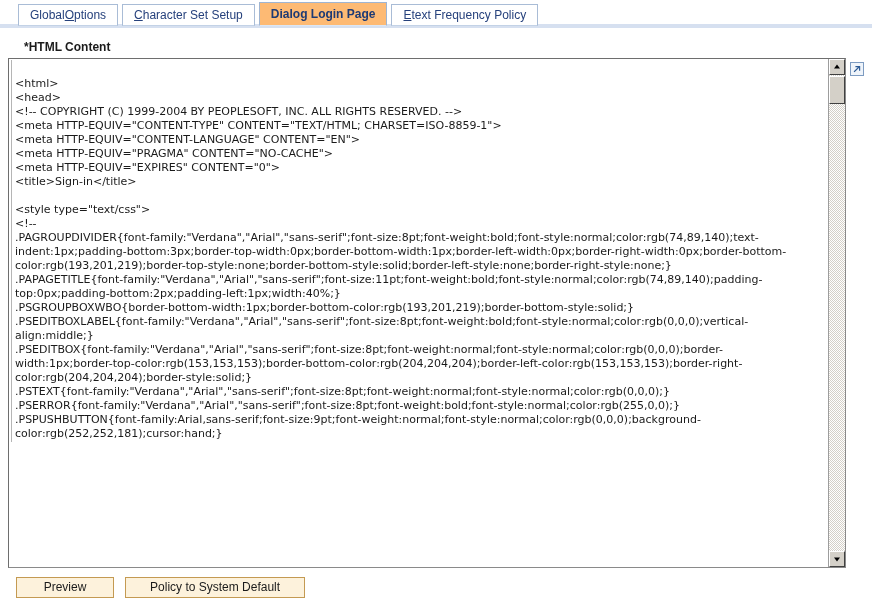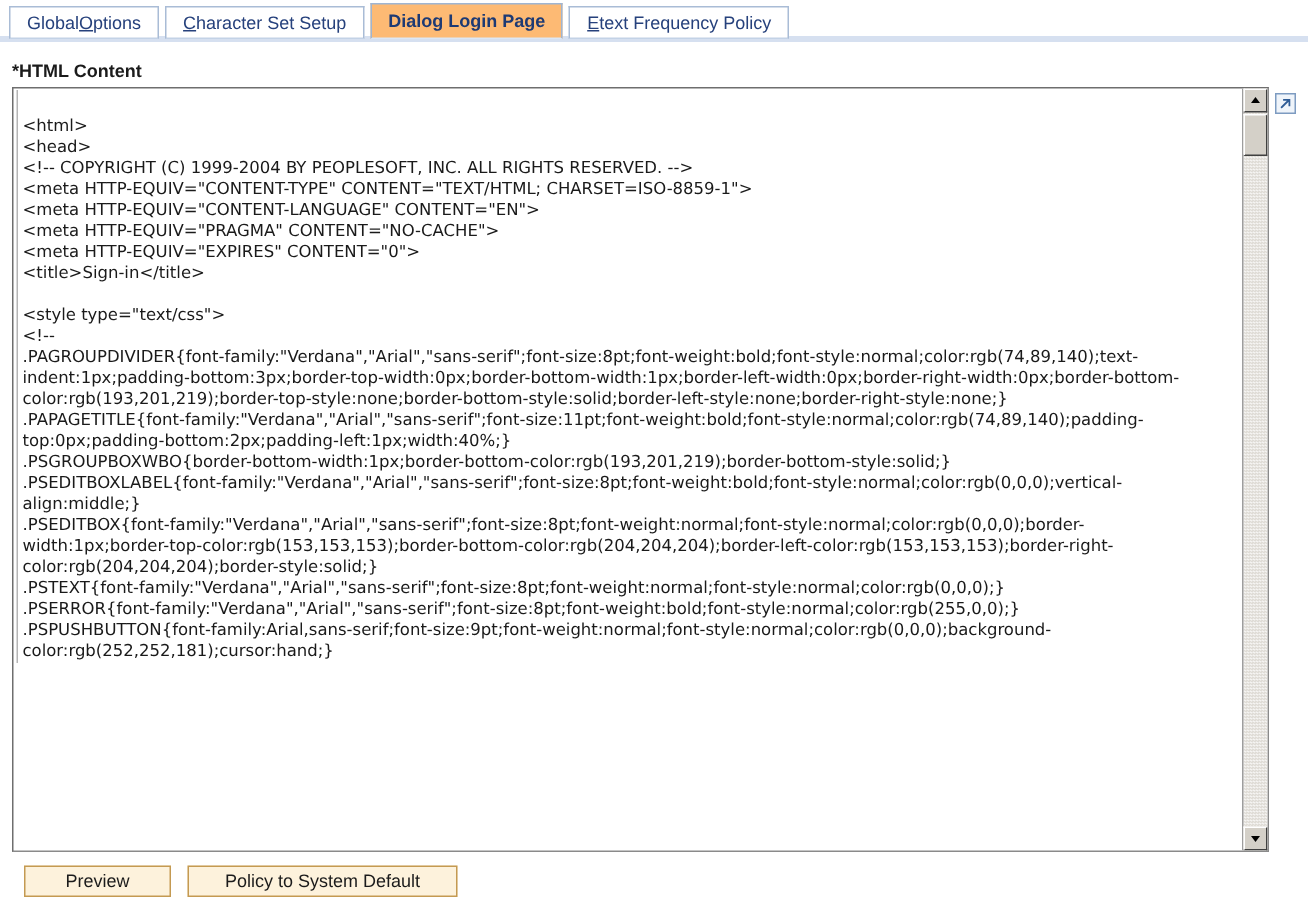--- a/index.html
+++ b/index.html
@@ -14,21 +14,21 @@
     font-size: 11px;
     color: #000000;
     overflow: hidden;
     position: relative;
   }
 
   
   .tabstrip {
     position: relative;
     height: 28px;
-    padding-left: 6px;
+    padding-left: 18px;
     box-sizing: border-box;
   }
   .tabstrip-rule {
     position: absolute;
     left: 0;
     top: 24px;
     width: 872px;
     height: 4px;
     background: #d6e0f0;
   }
@@ -65,21 +65,21 @@
     font-weight: bold;
     color: #1d3a74;
     height: 24px;
   }
   .tab .accel {
     text-decoration: underline;
   }
 
   
   .field-label {
-    margin: 12px 0 4px 8px;
+    margin: 12px 0 4px 24px;
     font-size: 12px;
     font-weight: bold;
     color: #1b1b1b;
     font-family: "Liberation Sans", sans-serif;
   }
   .field-label .req {
     color: #1b1b1b;
   }
 
   

